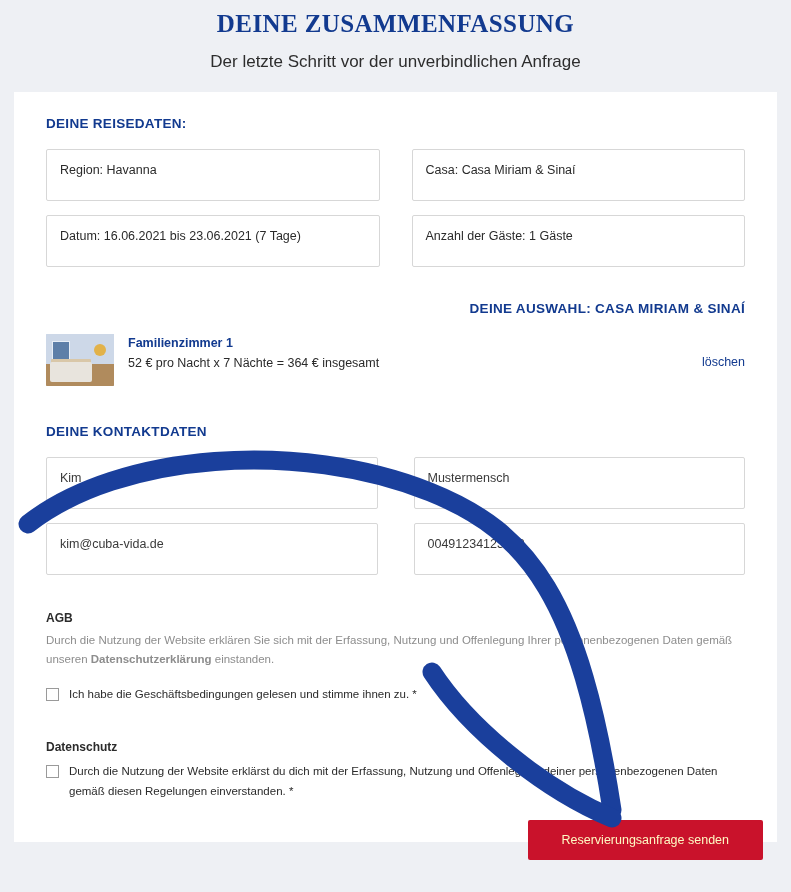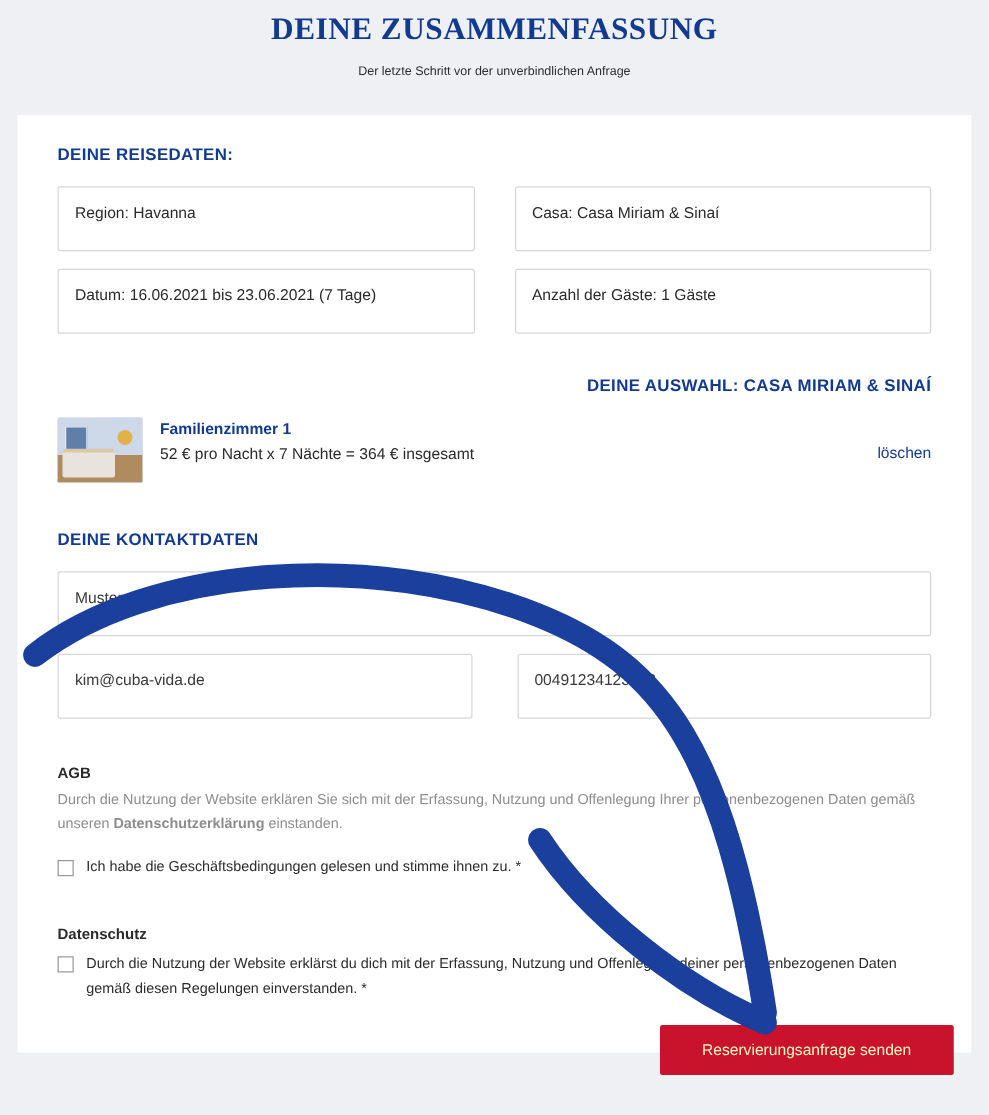--- a/index.html
+++ b/index.html
@@ -27,21 +27,21 @@
   .header h1 {
     margin: 0;
     font-size: 25px;
     font-weight: bold;
     letter-spacing: 0.4px;
     color: #123a8f;
     font-family: "Liberation Serif", serif;
   }
   .header .sub {
     margin-top: 14px;
-    font-size: 10px;
+    font-size: 17px;
     color: #2d2d2d;
   }
   
   .card {
     position: absolute;
     left: 14px;
     top: 92px;
     width: 763px;
     background: #ffffff;
     padding: 0;
@@ -267,20 +267,21 @@
         <div class="room-info">
           <div class="room-name">Familienzimmer 1</div>
           <div class="room-price">52 € pro Nacht x 7 Nächte = 364 € insgesamt</div>
         </div>
         <a class="delete-link" href="#">löschen</a>
       </div>
 
       <div class="section-title contact-title">DEINE KONTAKTDATEN</div>
 
       <div class="contact-row">
+        <div class="field input">Kim</div>
         <div class="field input">Mustermensch</div>
       </div>
       <div class="contact-row">
         <div class="field input">kim@cuba-vida.de</div>
         <div class="field input">00491234123432</div>
       </div>
 
       <div class="legal-label">AGB</div>
       <div class="legal-text">
         <span>Durch die Nutzung der Website erklären Sie sich mit der Erfassung, Nutzung und Offenlegung Ihrer personenbezogenen Daten gemäß unseren</span>

